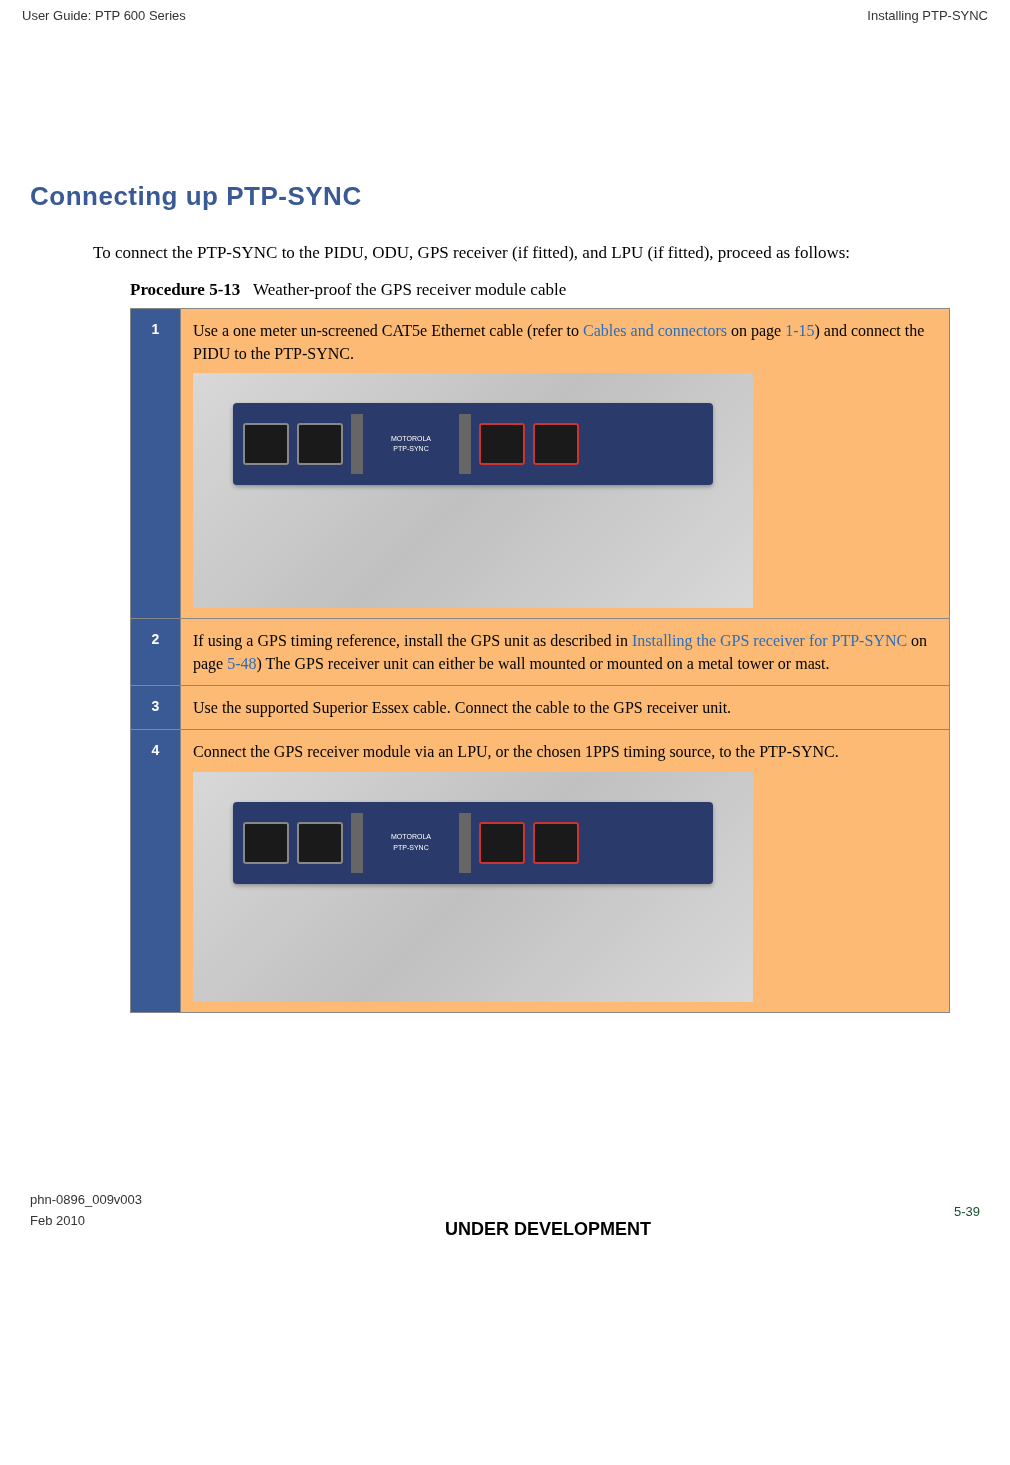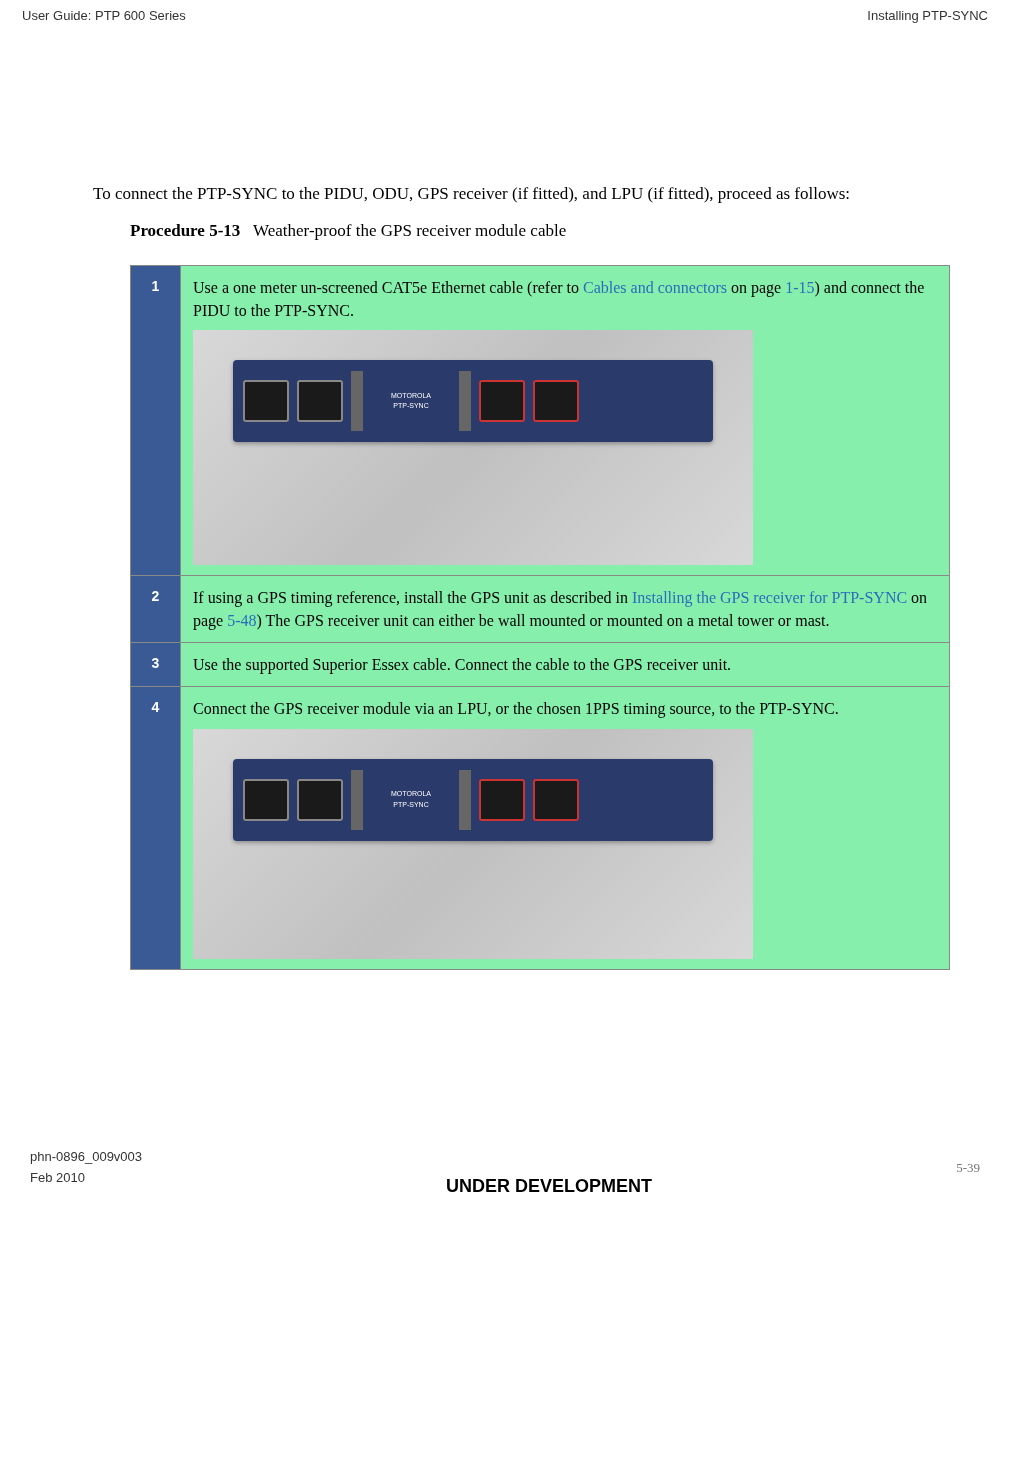--- a/index.html
+++ b/index.html
@@ -36,21 +36,21 @@
     }
     .intro {
       margin-left: 63px;
       font-size: 17px;
       line-height: 1.5;
       margin-bottom: 14px;
     }
     .procedure-title {
       margin-left: 100px;
       font-size: 17px;
-      margin-bottom: 24px;
+      margin-bottom: 8px;
     }
     .procedure-title .bold {
       font-weight: bold;
     }
     table {
       margin-left: 100px;
       width: calc(100% - 130px);
       border-collapse: collapse;
     }
     td {
@@ -63,21 +63,21 @@
     td.step-num {
       width: 50px;
       text-align: center;
       font-family: Verdana, Arial, sans-serif;
       font-weight: bold;
       color: #fff;
       background: #3a5a96;
       font-size: 14px;
     }
     td.step-body {
-      background: #86efac;
+      background: #fdba74;
     }
     a.link {
       color: #2a6ebb;
       text-decoration: none;
     }
     .img-placeholder {
       width: 560px;
       height: 235px;
       background: linear-gradient(135deg, #d8d8d8 0%, #c0c0c0 50%, #d8d8d8 100%);
       margin-top: 8px;
@@ -139,37 +139,38 @@
       line-height: 1.6;
     }
     .footer-center {
       font-family: Arial, sans-serif;
       font-size: 18px;
       font-weight: bold;
       color: #000;
       margin-top: 36px;
     }
     .footer-right {
-      font-family: Liberation Serif, serif;
+      font-family: Liberation Sans, sans-serif;
       font-size: 13px;
-      color: #737373;
+      color: #14532d;
     }
     .img-placeholder.two {
       height: 230px;
     }
   </style>
 </head>
 <body>
 
 <div class="header">
   <span>User Guide: PTP 600 Series</span>
   <span>Installing PTP-SYNC</span>
 </div>
 
 <div class="content">
+  <h2>Connecting up PTP-SYNC</h2>
 
   <p class="intro">To connect the PTP-SYNC to the PIDU, ODU, GPS receiver (if fitted), and LPU (if fitted), proceed as follows:</p>
 
   <p class="procedure-title">
     <span class="bold">Procedure 5-13</span>
     <span>&nbsp;&nbsp;</span><span>Weather-proof the GPS receiver module cable</span>
   </p>
 
   <table>
     <tbody>

